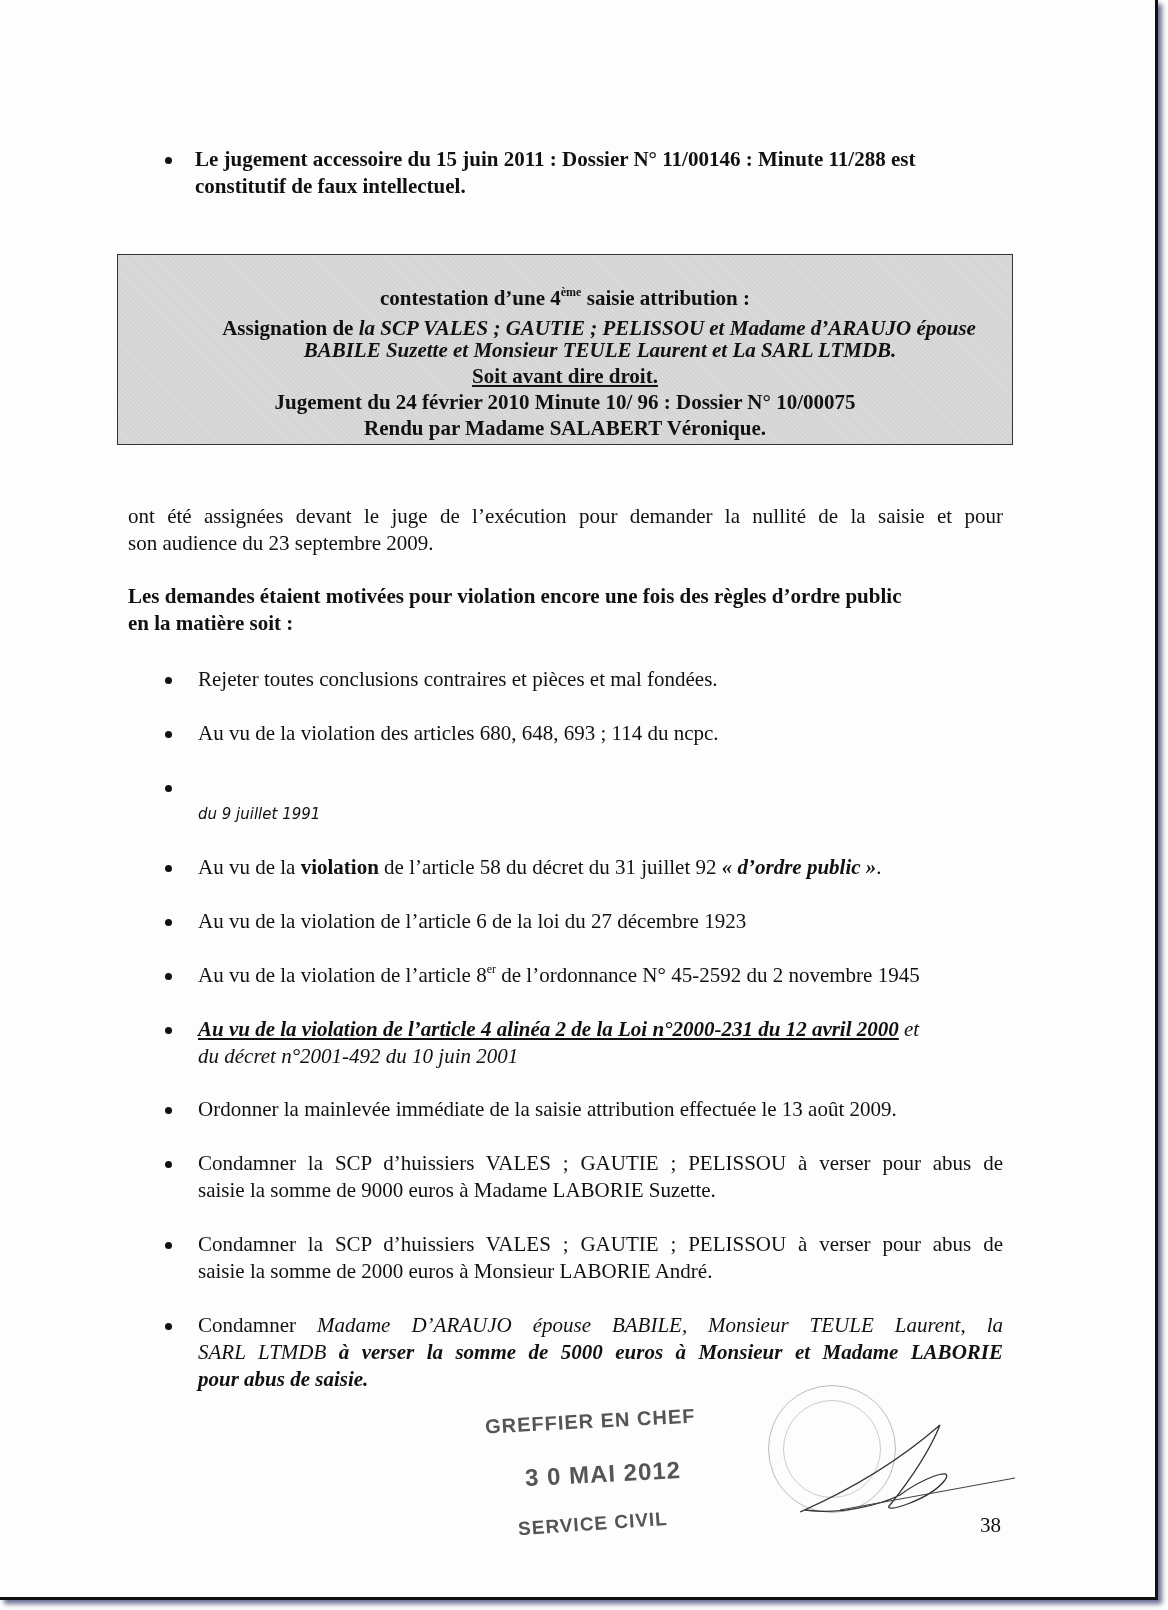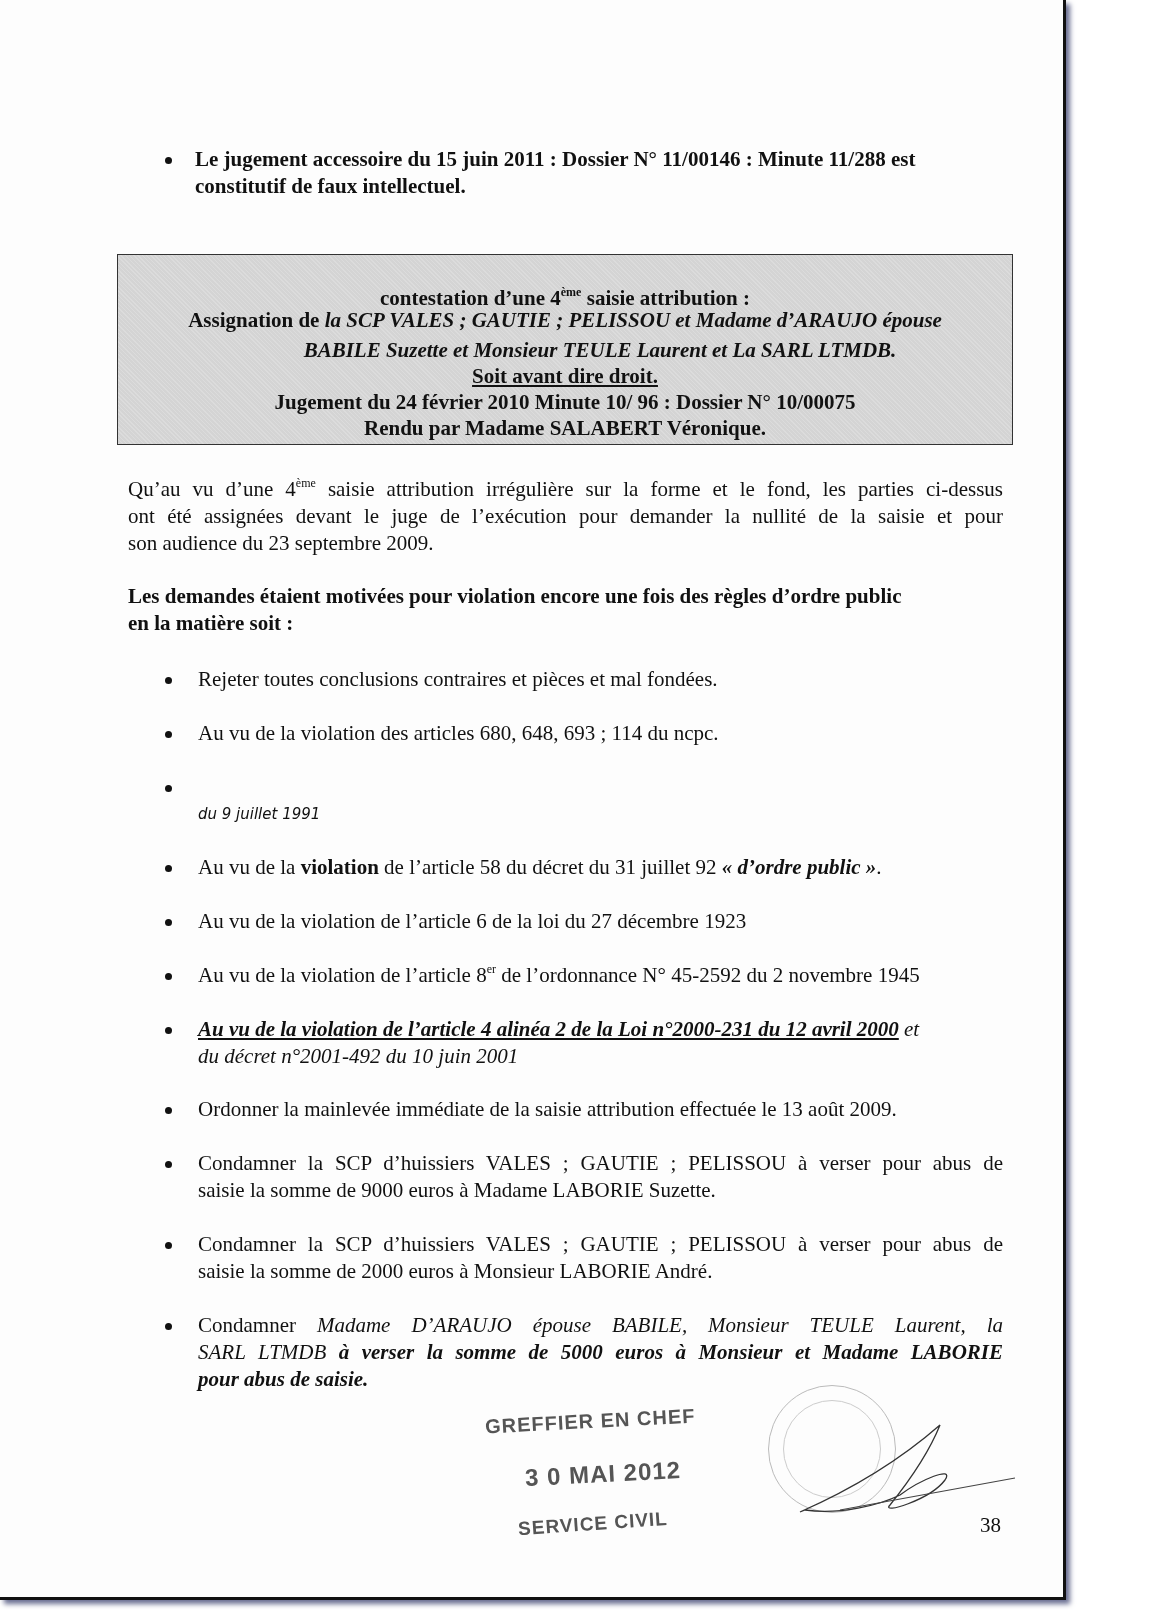--- a/index.html
+++ b/index.html
@@ -3,21 +3,21 @@
 <meta charset="utf-8">
 <style>
   html, body { margin: 0; padding: 0; }
   body {
     width: 1168px; height: 1610px; position: relative; overflow: hidden;
     background: #ffffff;
     font-family: "Liberation Serif", "DejaVu Serif", serif;
     color: #111;
   }
   .page {
-    position: absolute; left: 0; top: 0; width: 1066px; height: 1600px;
+    position: absolute; left: 0; top: 0; width: 1158px; height: 1600px;
     background: #fdfdfd;
     border-right: 3px solid #111;
     border-bottom: 3px solid #111;
     box-shadow: 4px 4px 5px #6a6f92;
     box-sizing: border-box;
   }
   .abs { position: absolute; }
   .line { position: absolute; font-size: 21px; line-height: 28px; white-space: nowrap; }
   .b { font-weight: bold; }
   .i { font-style: italic; }
@@ -62,32 +62,29 @@
 <div class="page">
 
   <div class="bullet" style="left:165px; top:157px;"></div>
   <div class="line b" style="left:195px; top:145px;">Le jugement accessoire du 15 juin 2011 : Dossier N° 11/00146 : Minute 11/288 est</div>
   <div class="line b" style="left:195px; top:172px;">constitutif de faux intellectuel.</div>
 
   <div class="box">
     <div class="bl" style="top:30px;">
       <span>contestation d’une 4</span><sup>ème</sup><span> saisie attribution :</span>
     </div>
-    <div class="bl" style="top:52px;">
+    <div class="bl" style="top:60px;padding-left:34px;">
       <span>Assignation de </span><span class="i">la SCP VALES ;  GAUTIE ; PELISSOU et Madame d’ARAUJO épouse</span>
     </div>
     <div class="bl i" style="top:82px;padding-left:35px;">BABILE Suzette et Monsieur TEULE Laurent et La SARL LTMDB.</div>
     <div class="bl u" style="top:108px;">Soit avant dire droit.</div>
     <div class="bl" style="top:134px;">Jugement du 24 février 2010 Minute 10/ 96 :  Dossier N° 10/00075</div>
     <div class="bl" style="top:160px;">Rendu par Madame SALABERT Véronique.</div>
   </div>
 
-  <div class="line justify" style="left:128px; top:475px; width:875px;">
-    <span>Qu’au vu d’une 4</span><sup>ème</sup><span> saisie attribution irrégulière sur la forme et le fond, les parties ci-dessus</span>
-  </div>
   <div class="line justify" style="left:128px; top:502px; width:875px;">ont été assignées devant le juge de l’exécution pour demander la nullité de la saisie et pour</div>
   <div class="line" style="left:128px; top:529px;">son audience du 23 septembre 2009.</div>
 
   <div class="line b" style="left:128px; top:582px;">Les demandes étaient motivées pour violation encore une fois des règles d’ordre public</div>
   <div class="line b" style="left:128px; top:609px;">en la matière soit :</div>
 
   <div class="bullet" style="left:165px; top:677px;"></div>
   <div class="line" style="left:198px; top:665px;">Rejeter toutes conclusions contraires et pièces et mal fondées.</div>
 
   <div class="bullet" style="left:165px; top:731px;"></div>

